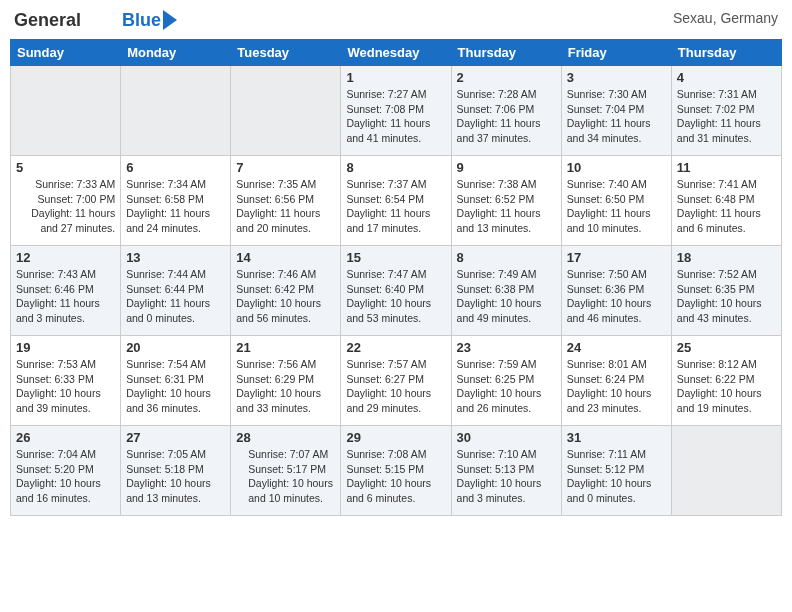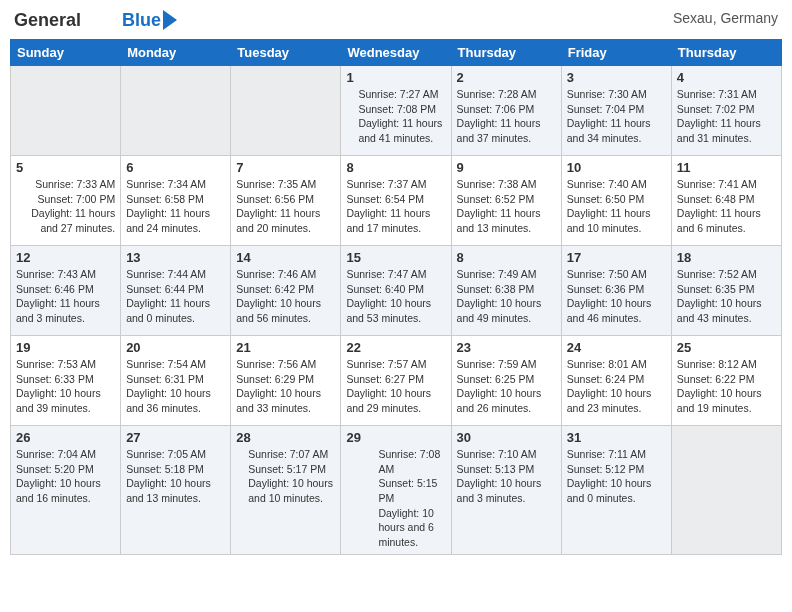--- a/index.html
+++ b/index.html
@@ -133,21 +133,21 @@
         <th>Thursday</th>
       </tr>
   </thead>
   <tbody id="calendar-body">
   <tr class="row-shaded">
         <td class="empty"></td>
         <td class="empty"></td>
         <td class="empty"></td>
         <td>
           <span class="day-num">1</span>
-          <div class="day-info" style="white-space: pre-line; margin-left: 12px;">Sunrise: 7:27 AM
+          <div class="day-info" style="white-space: pre-line;">Sunrise: 7:27 AM
 Sunset: 7:08 PM
 Daylight: 11 hours and 41 minutes.</div>
         </td>
         <td>
           <span class="day-num">2</span>
           <div class="day-info" style="white-space: pre-line;">Sunrise: 7:28 AM
 Sunset: 7:06 PM
 Daylight: 11 hours and 37 minutes.</div>
         </td>
         <td>
@@ -309,21 +309,21 @@
 Daylight: 10 hours and 13 minutes.</div>
         </td>
         <td>
           <span class="day-num">28</span>
           <div class="day-info" style="white-space: pre-line; margin-left: 12px;">Sunrise: 7:07 AM
 Sunset: 5:17 PM
 Daylight: 10 hours and 10 minutes.</div>
         </td>
         <td>
           <span class="day-num">29</span>
-          <div class="day-info" style="white-space: pre-line; margin-left: 32px;">Sunrise: 7:08 AM
+          <div class="day-info" style="white-space: pre-line;">Sunrise: 7:08 AM
 Sunset: 5:15 PM
 Daylight: 10 hours and 6 minutes.</div>
         </td>
         <td>
           <span class="day-num">30</span>
           <div class="day-info" style="white-space: pre-line;">Sunrise: 7:10 AM
 Sunset: 5:13 PM
 Daylight: 10 hours and 3 minutes.</div>
         </td>
         <td>

